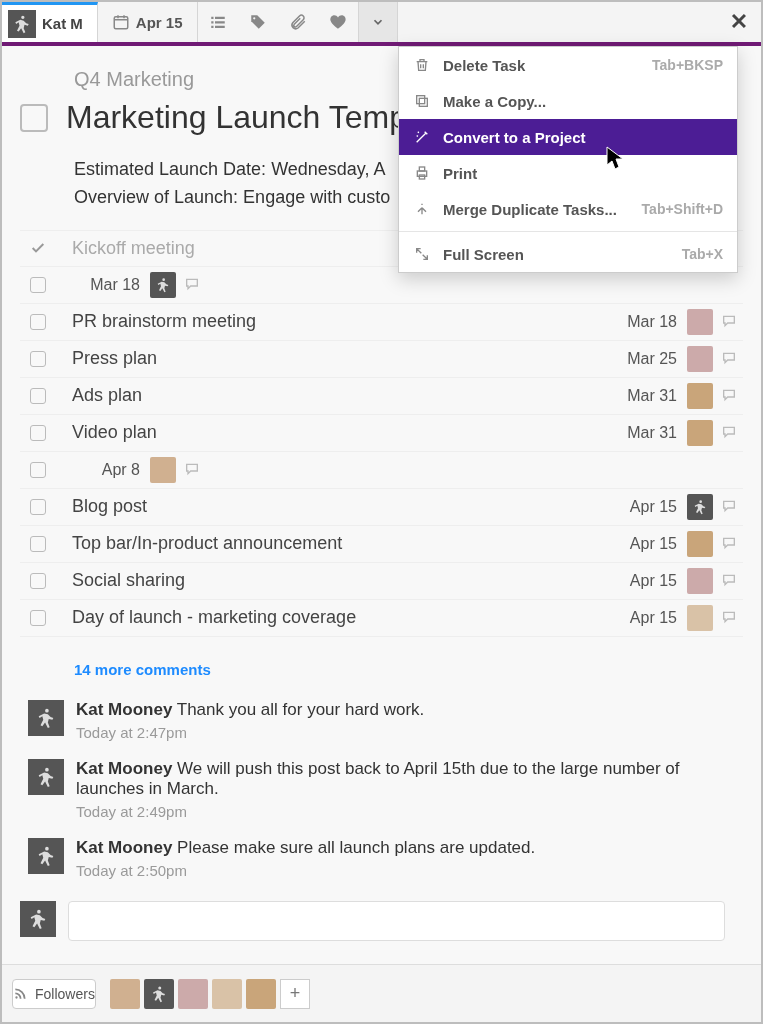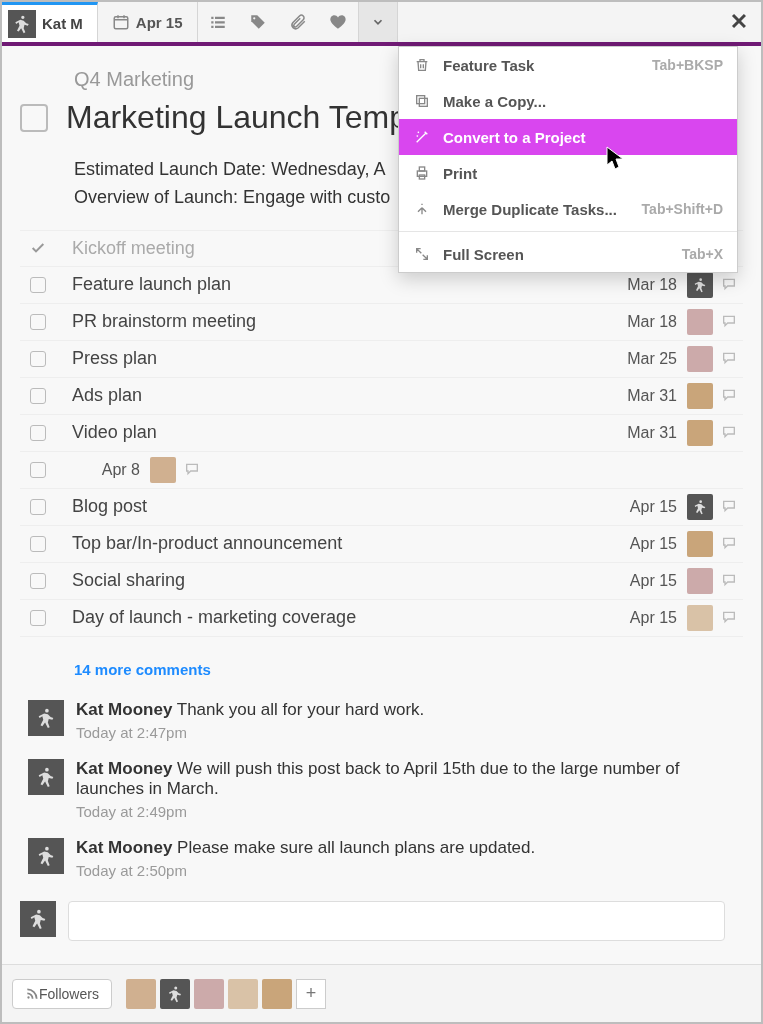--- a/index.html
+++ b/index.html
@@ -200,21 +200,22 @@
     background: #f4f4f4;
     border-top: 1px solid #ddd;
     display: flex;
     align-items: center;
     padding: 0 10px;
     gap: 14px;
   }
   .followers-btn {
     display: flex;
     align-items: center;
-    padding: 6px 12px;
+    gap: 8px;
+    padding: 6px 0;
     border: 1px solid #ccc;
     border-radius: 4px;
     background: #fff;
     font-size: 14px;
     color: #555;
   }
   .follower-avatars {
     display: flex;
     gap: 4px;
   }
@@ -254,21 +255,21 @@
     align-items: center;
     height: 36px;
     padding: 0 14px;
     font-size: 15px;
     color: #555;
     gap: 12px;
   }
   .dd-item.bold { font-weight: 700; }
   .dd-item .shortcut { margin-left: auto; color: #aaa; font-size: 14px; font-weight:700; }
   .dd-item.highlight {
-    background: #d946ef;
+    background: #4c1d95;
     color: #fff;
   }
   .dd-item.highlight .dd-icon svg { stroke: #fff; fill: #fff; }
   .dd-sep {
     height: 1px;
     background: #e5e5e5;
     margin: 4px 0;
   }
   .dd-icon {
     width: 18px; height: 18px;
@@ -350,21 +351,21 @@
   <div class="close-x">✕</div>
 </div>
 
 <div class="dropdown">
   <div class="dd-item bold">
     <span class="dd-icon">
         <svg width="16" height="16" viewBox="0 0 24 24" fill="none" stroke="#888" stroke-width="2">
           <path d="M4 7h16M9 7V4h6v3M6 7l1 13h10l1-13M10 11v6M14 11v6"></path>
         </svg>
       </span>
-    <span>Feature Task</span>
+    <span>Delete Task</span>
     <span class="shortcut">Tab+BKSP</span>
   </div>
   <div class="dd-item bold">
     <span class="dd-icon">
         <svg width="16" height="16" viewBox="0 0 24 24" fill="none" stroke="#888" stroke-width="2">
           <rect x="8" y="8" width="12" height="12"></rect>
           <rect x="4" y="4" width="12" height="12"></rect>
         </svg>
       </span>
     <span>Make a Copy...</span>
@@ -432,21 +433,20 @@
     <div class="subtask done">
       <span class="sub-done">
           <svg width="16" height="16" viewBox="0 0 24 24" fill="none" stroke="#999" stroke-width="3">
             <path d="M4 12l5 5L20 6"></path>
           </svg>
         </span>
       <span class="sub-title">Kickoff meeting</span>
     </div>
     <div class="subtask">
       <span class="sub-check"></span>
-      <span class="sub-title">Feature launch plan</span>
       <span class="sub-date">Mar 18</span>
       <span class="sub-avatar">
           <svg width="16" height="16" viewBox="0 0 24 24">
             <path class="runman" d="M13 2a2 2 0 110 4 2 2 0 010-4zm-3 5l4 1 3 3 3 1-1 2-4-1-1 4 2 5-2 1-3-6-3 4-2-1 3-6-1-4-3 2-1-2z"></path>
           </svg>
         </span>
       <span class="sub-bubble">
           <svg width="16" height="16" viewBox="0 0 24 24" fill="none" stroke="#bbb" stroke-width="2">
             <path d="M4 5h16v10H10l-4 4v-4H4z"></path>
           </svg>

